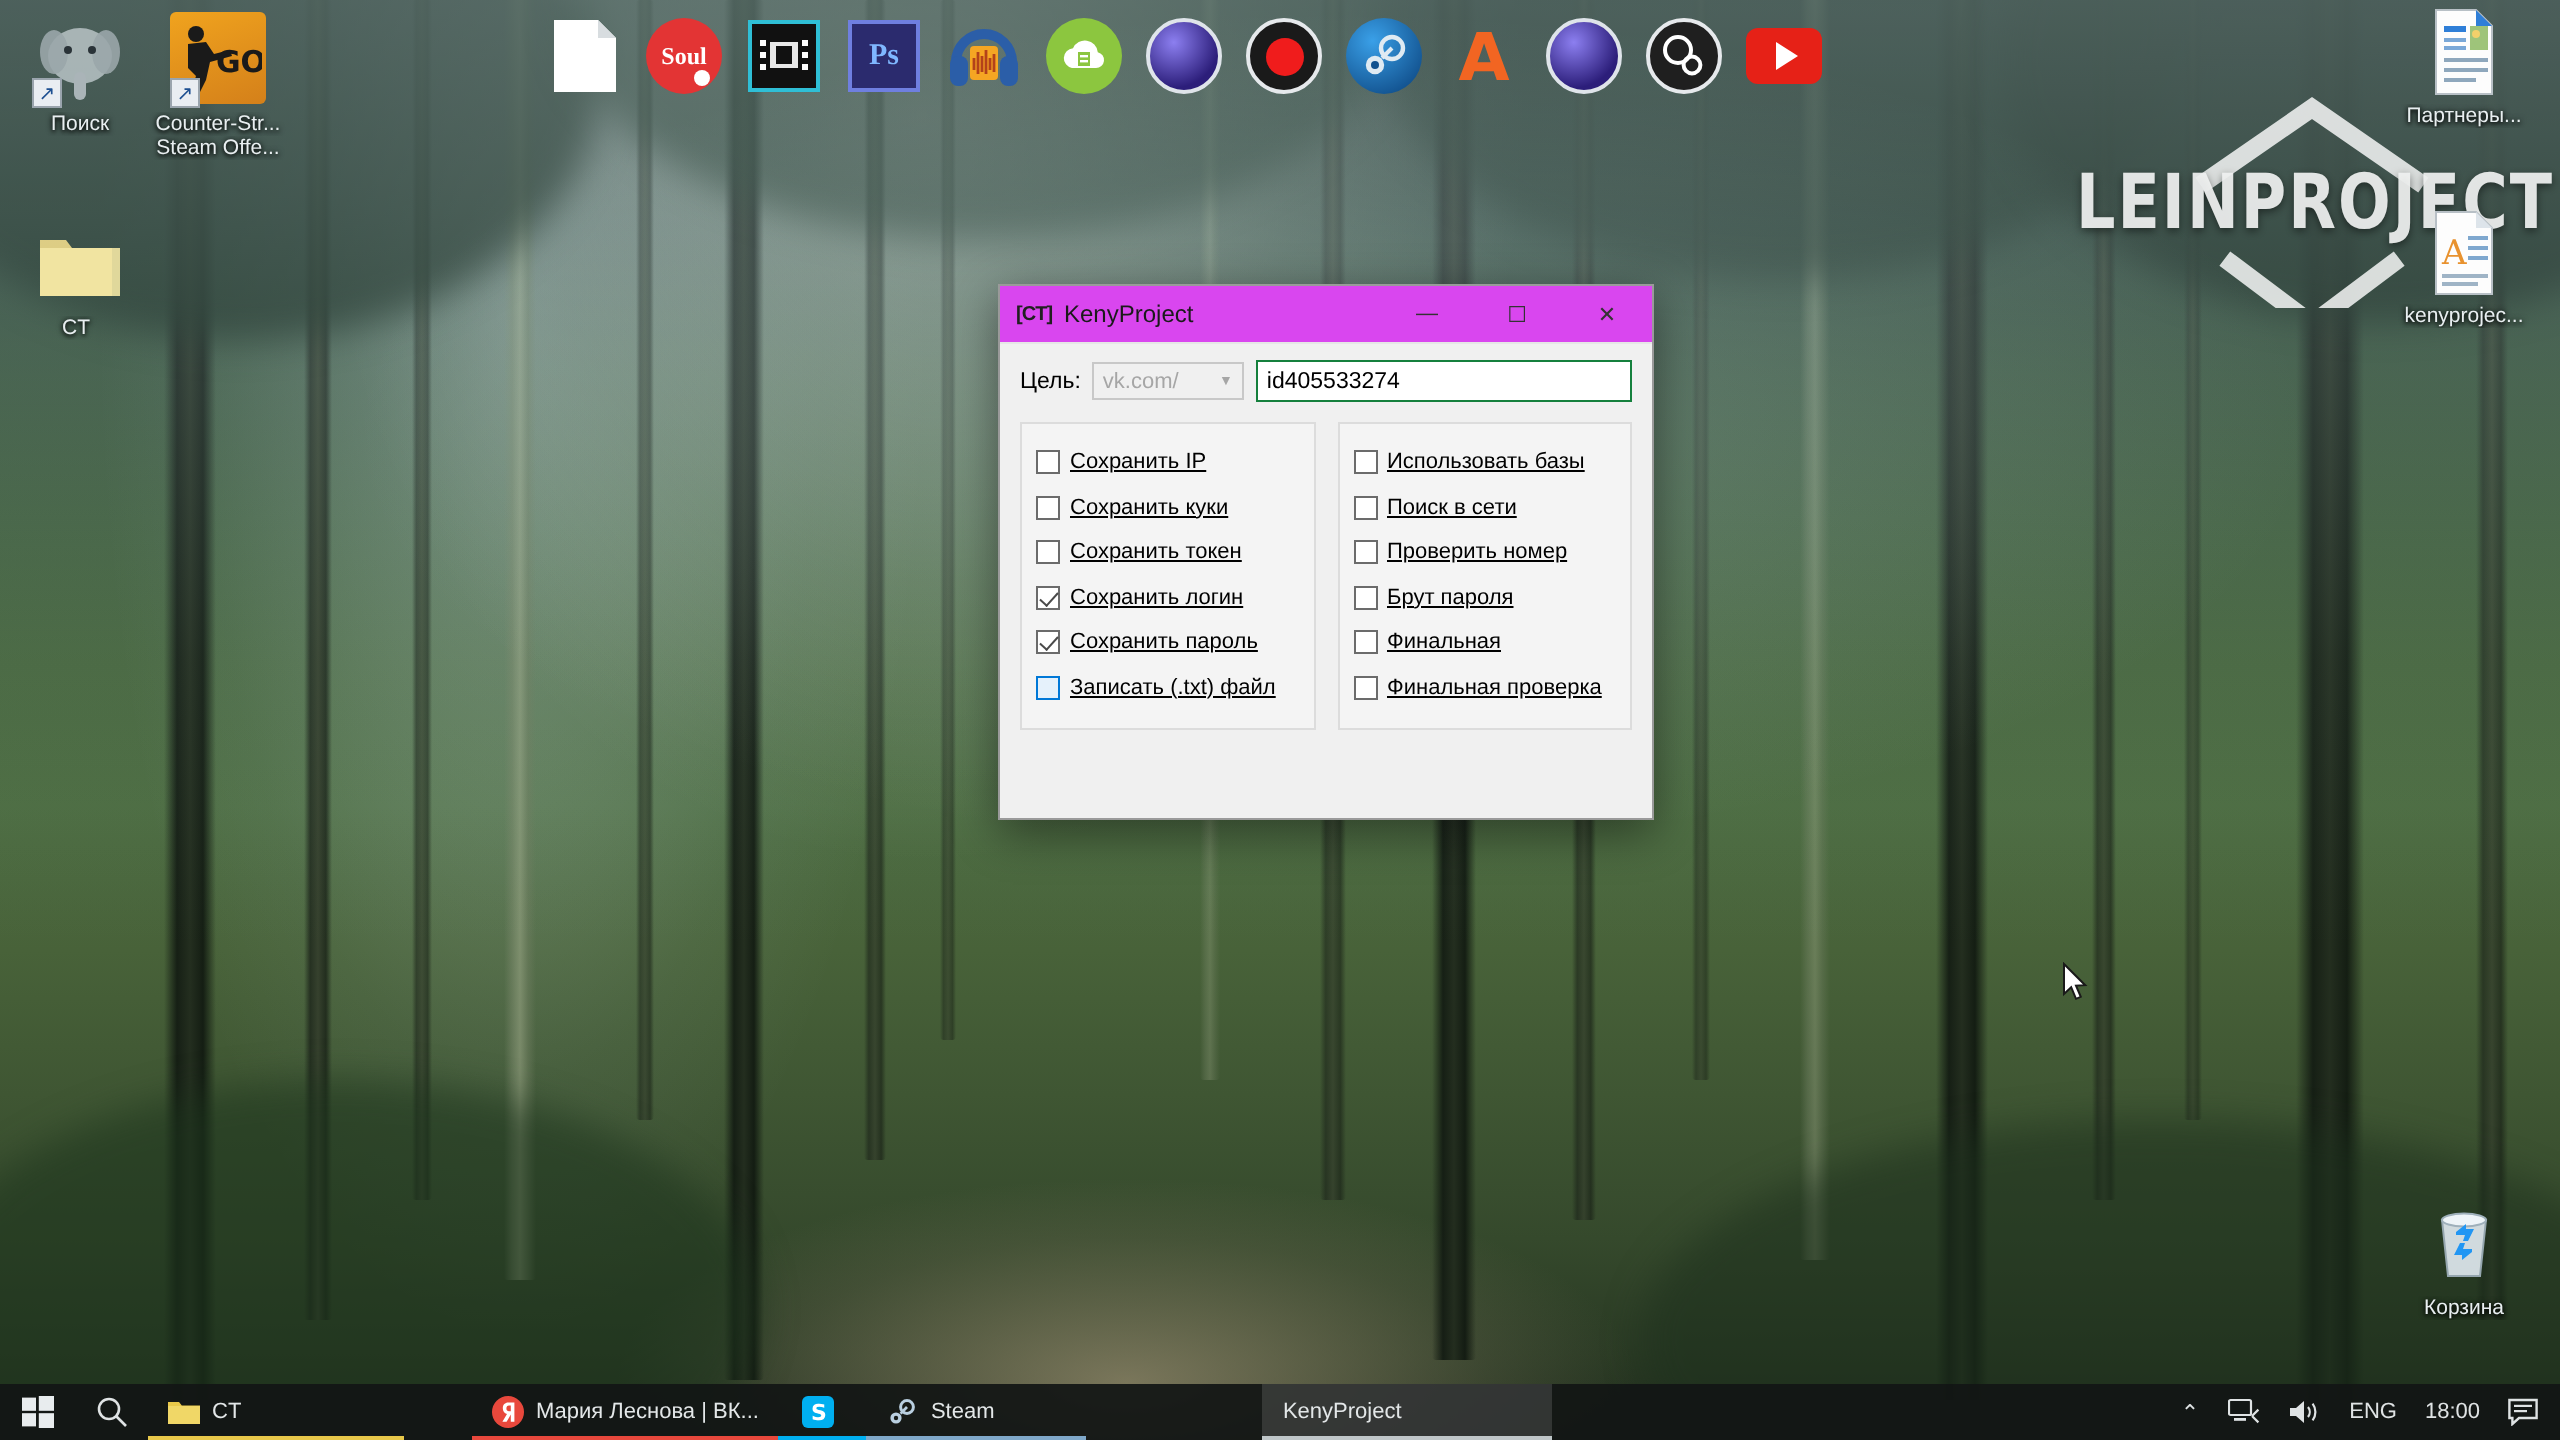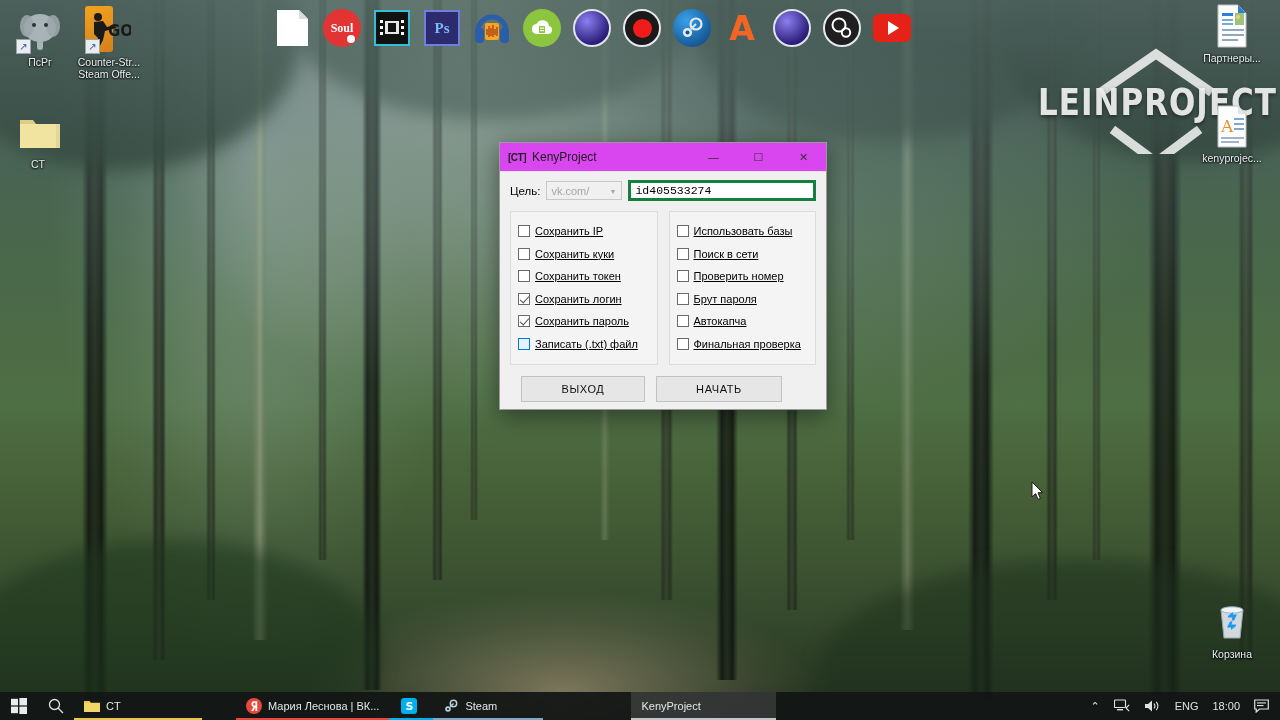--- a/index.html
+++ b/index.html
@@ -188,25 +188,25 @@
     cursor: pointer;
   }
   #target-select .caret {
     position: absolute; right: 5px; top: 50%;
     transform: translateY(-50%);
     font-size: 7px; color: #a6a6a6;
   }
   #target-input {
     flex: 1; height: 21px;
     background: #fff;
-    border: 3px solid #15803d;
+    border: 1px solid #15803d;
     font-size: 11.5px;
     color: #000;
     padding: 0 4px;
-    font-family: Liberation Mono, monospace;
+    font-family: Liberation Sans, sans-serif;
     outline: none;
   }
 
   
   #groups { display: flex; gap: 11px; }
   .groupbox {
     width: 148px;
     border: 1px solid #dcdcdc;
     background: #f4f4f4;
     padding: 8px 7px 9px 7px;
@@ -361,26 +361,26 @@
       <svg width="48" height="48" viewBox="0 0 48 48">
         <ellipse cx="24" cy="22" rx="16" ry="14" fill="#b9c3c6" opacity="0.85"></ellipse>
         <ellipse cx="11" cy="20" rx="7" ry="11" fill="#9aa6aa" opacity="0.9"></ellipse>
         <ellipse cx="37" cy="20" rx="7" ry="11" fill="#9aa6aa" opacity="0.9"></ellipse>
         <rect x="21" y="30" width="6" height="14" rx="3" fill="#aab4b8"></rect>
         <circle cx="18" cy="19" r="2" fill="#2a3338"></circle>
         <circle cx="30" cy="19" r="2" fill="#2a3338"></circle>
       </svg>
       <span class="shortcut-arrow">↗</span>
     </div>
-    <div class="lbl">ПсРг</div>
+    <div class="lbl">Поиск</div>
   </div>
 
   <div class="desk-icon" style="left:70px; top:6px; width:78px;">
     <div class="glyph">
-      <div style="width:28px;height:46px;background:linear-gradient(160deg,#f0a31e,#d4801a);border-radius:3px;position:relative;text-decoration:underline;">
+      <div style="width:48px;height:46px;background:linear-gradient(160deg,#f0a31e,#d4801a);border-radius:3px;position:relative;text-decoration:underline;">
         <svg width="46" height="46" viewBox="0 0 46 46" style="position:absolute;left:0;top:0;">
           <circle cx="13" cy="11" r="4" fill="#1a1a1a"></circle>
           <path d="M9 16 L18 15 L22 21 L30 19 L31 22 L20 25 L18 34 L14 42 L10 42 L13 32 L9 28 Z" fill="#1a1a1a"></path>
           <text x="23" y="30" font-family="DejaVu Sans" font-size="15" font-weight="bold" fill="#1a1a1a">GO</text>
         </svg>
       </div>
       <span class="shortcut-arrow">↗</span>
     </div>
     <div class="lbl">Counter-Str...</div>
     <div class="lbl">Steam Offe...</div>
@@ -627,34 +627,30 @@
             <div class="cbrow">
               <span class="cbox"></span>
               <span class="cblabel">Проверить номер</span>
             </div>
             <div class="cbrow">
               <span class="cbox"></span>
               <span class="cblabel">Брут пароля</span>
             </div>
             <div class="cbrow">
               <span class="cbox"></span>
-              <span class="cblabel">Автокапча</span>
+              <span class="cblabel">Финальная</span>
             </div>
             <div class="cbrow">
               <span class="cbox"></span>
               <span class="cblabel">Финальная проверка</span>
             </div>
           </div>
 
       </div>
 
-      <div id="actions">
-        <div class="actbtn">ВЫХОД</div>
-        <div class="actbtn">НАЧАТЬ</div>
-      </div>
 
     </div>
 
     <div id="cursor">
       <svg width="13" height="20" viewBox="0 0 13 20">
         <path d="M1 1 L1 16 L4.6 12.6 L7 18.4 L9.4 17.4 L7 11.8 L11.6 11.6 Z" fill="#ffffff" stroke="#1a1a1a" stroke-width="1"></path>
       </svg>
     </div>
 
   </div>

